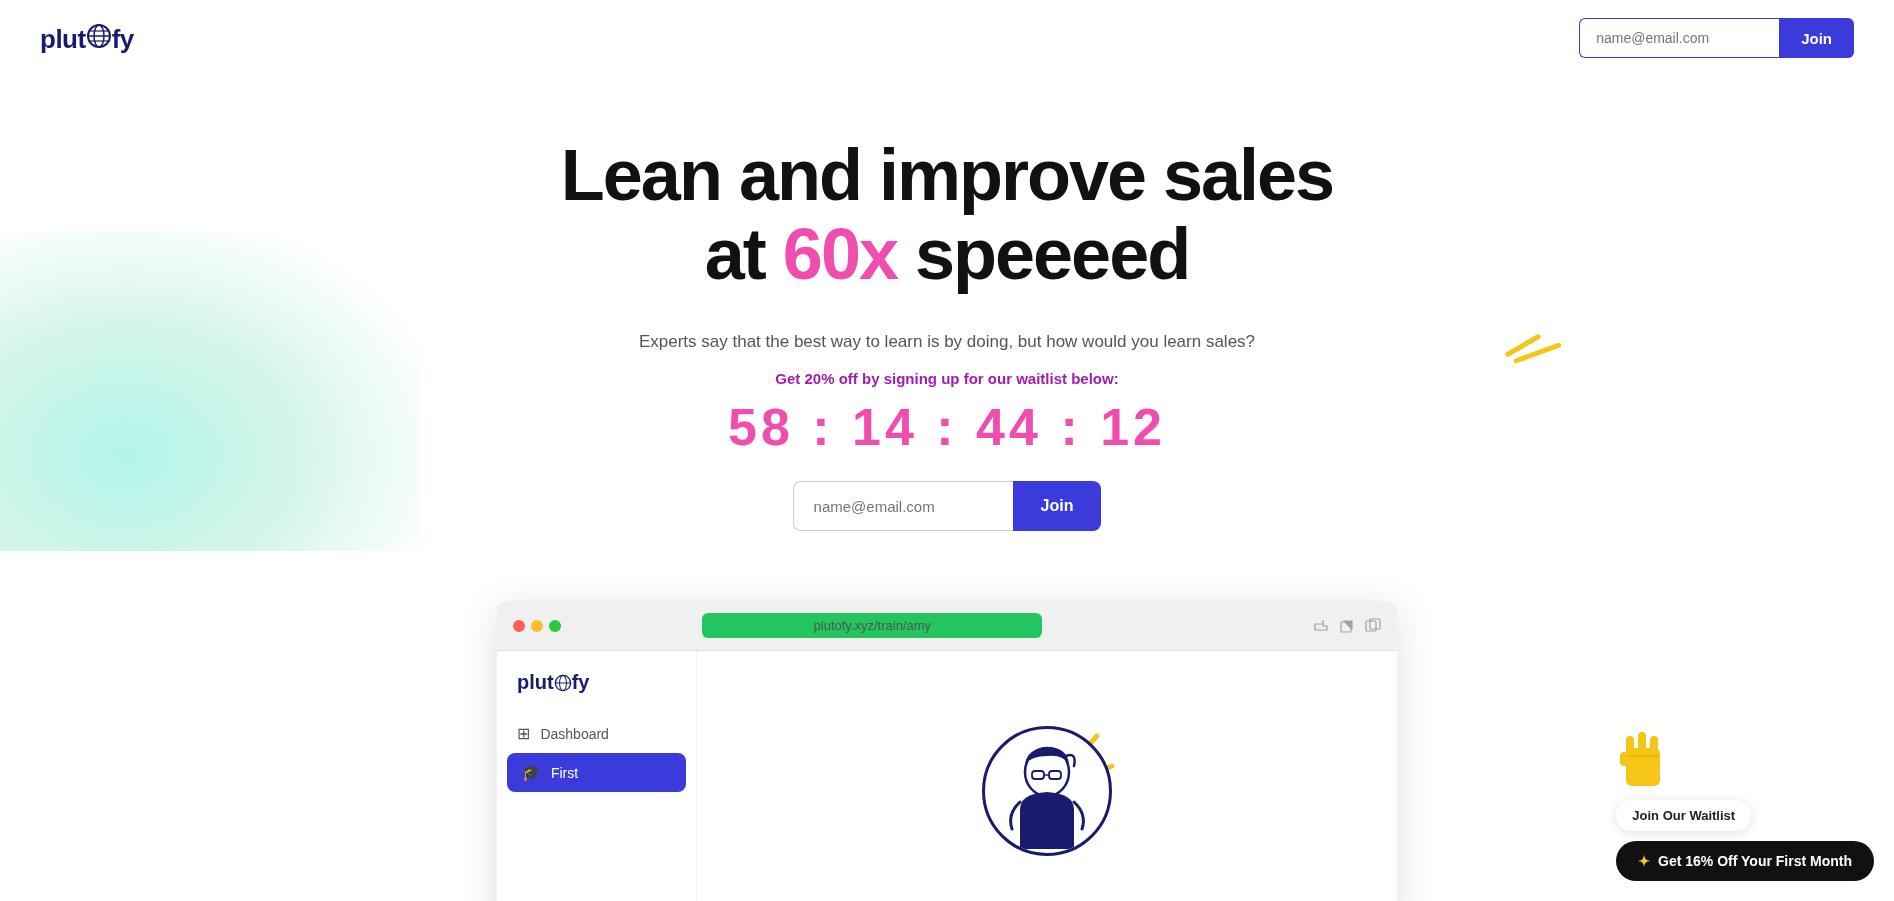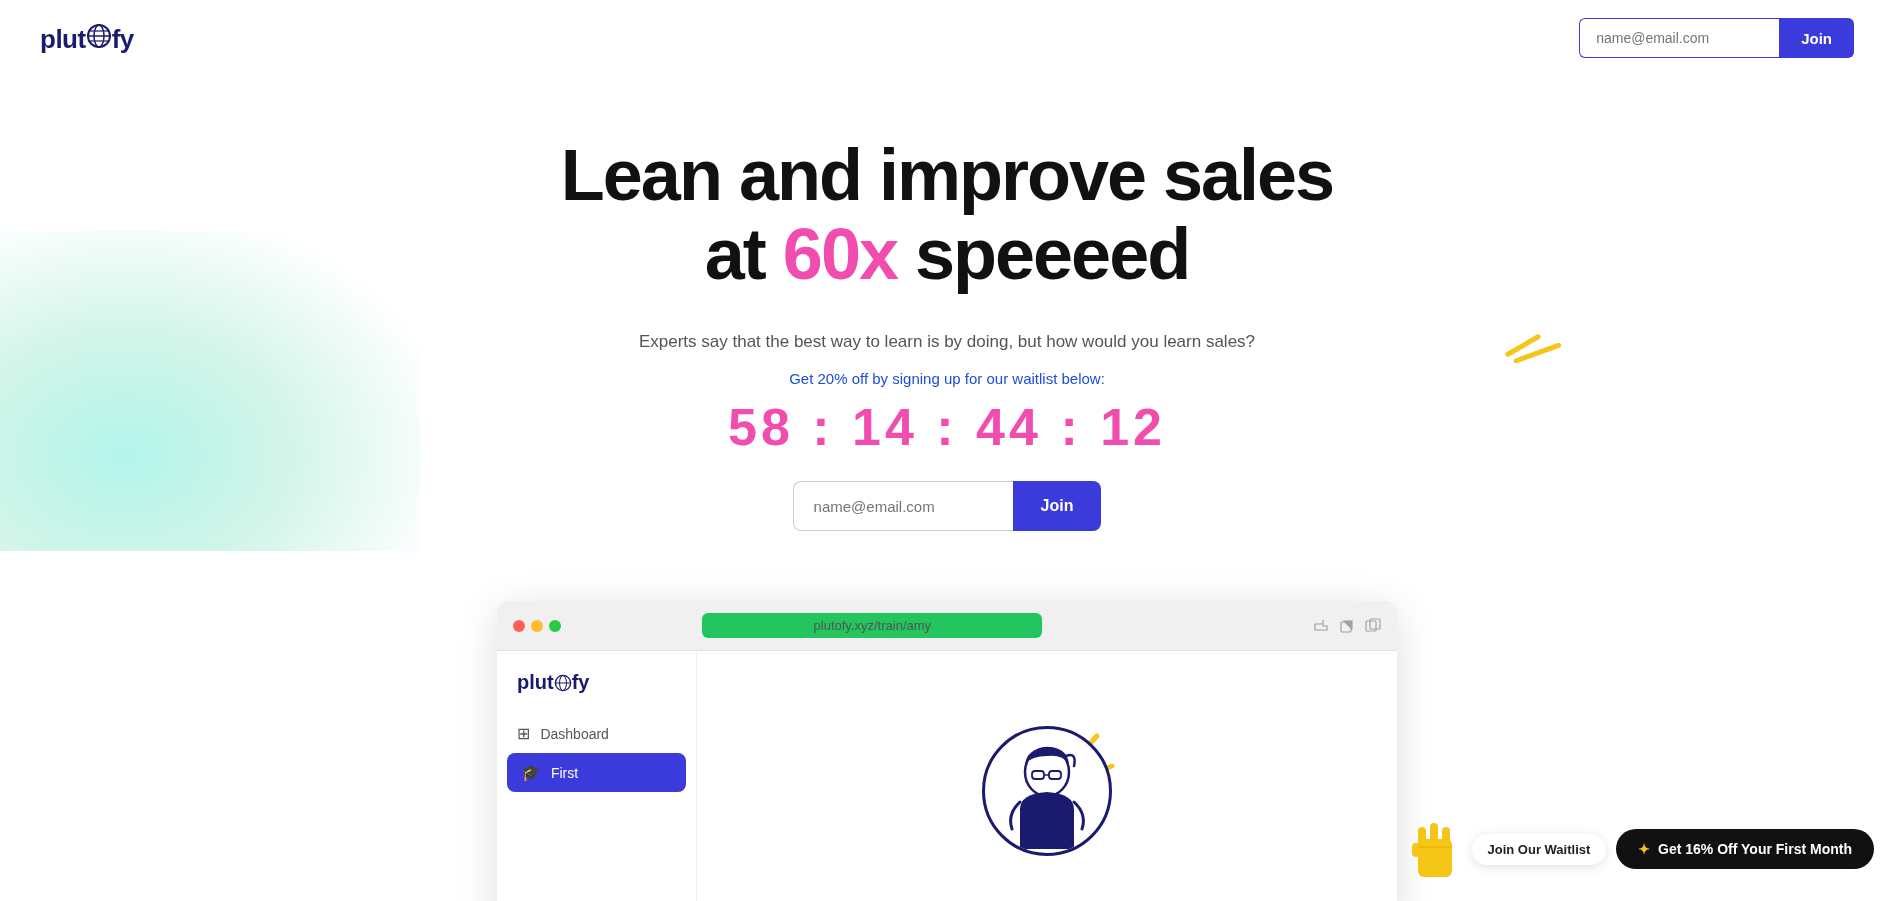--- a/index.html
+++ b/index.html
@@ -83,22 +83,22 @@
       color: #f04dae;
     }
     .hero-sub {
       margin-top: 38px;
       font-size: 17px;
       color: #555;
     }
     .hero-cta-label {
       margin-top: 18px;
       font-size: 15px;
-      font-weight: 400;
-      color: #1d4ed8;
+      font-weight: 700;
+      color: #a21caf;
     }
     .countdown {
       font-size: 52px;
       font-weight: 700;
       color: #f04dae;
       letter-spacing: 4px;
       margin-top: 10px;
     }
     .hero-form {
       display: flex;
@@ -277,22 +277,22 @@
       overflow: hidden;
       position: relative;
     }
 
     
     .bottom-bar {
       position: fixed;
       bottom: 20px;
       right: 20px;
       display: flex;
-      flex-direction: row;
-      align-items: center;
+      flex-direction: column;
+      align-items: flex-start;
       gap: 10px;
       z-index: 100;
     }
     .hand-icon-wrap {
       width: 54px;
       height: 64px;
       display: flex;
       align-items: center;
       justify-content: center;
     }

